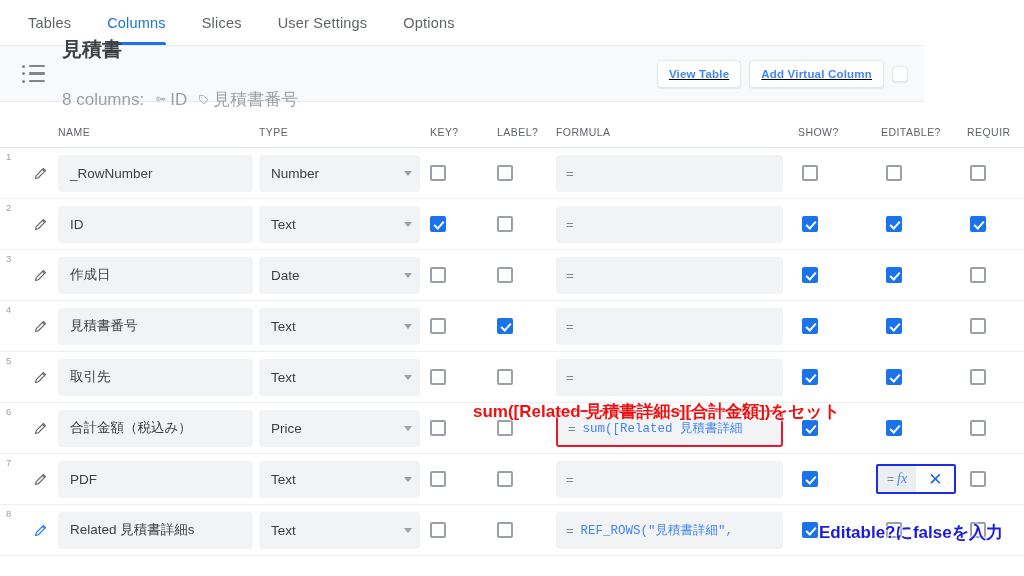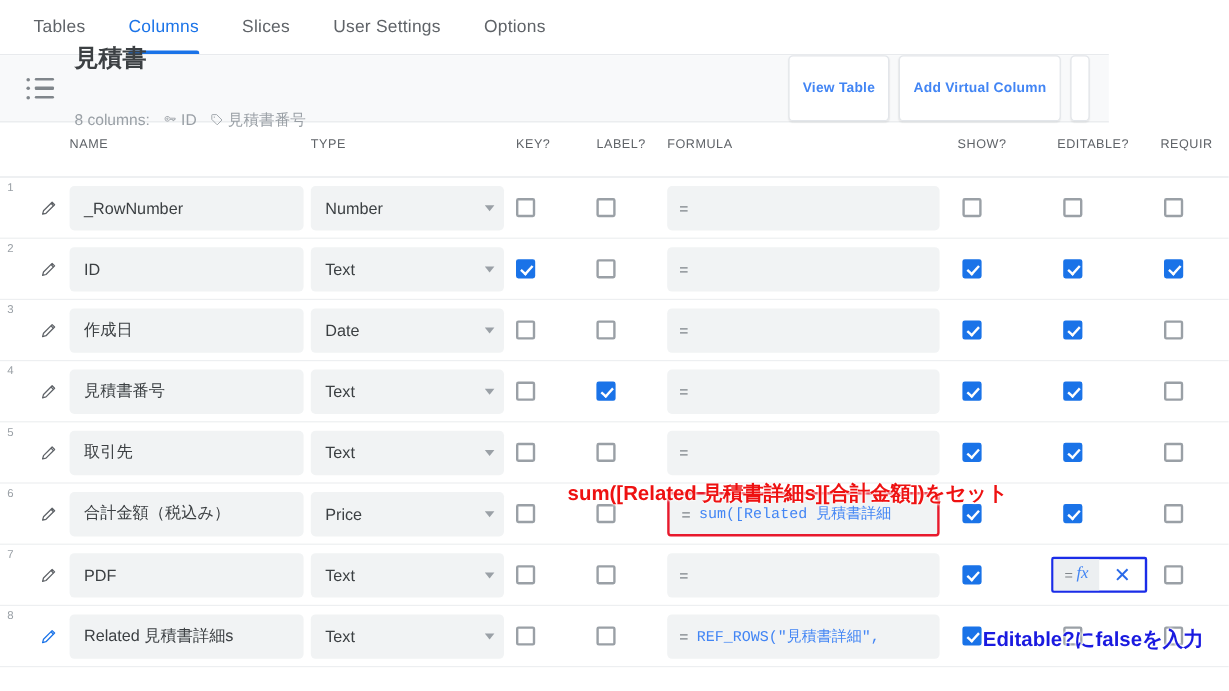--- a/index.html
+++ b/index.html
@@ -70,34 +70,35 @@
   .tbl-meta { display: flex; flex-direction: column; justify-content: center; }
   .tbl-name {
     font-size: 20px;
     font-weight: bold;
     color: #3c4043;
     line-height: 18px;
     margin-bottom: 2px;
   }
   .tbl-sub {
     display: flex; align-items: center;
-    font-size: 13px;
+    font-size: 17px;
     color: #9aa0a6;
     line-height: 14px;
     gap: 5px;
     margin-top: 33px;
   }
   .tbl-sub .chip { display: inline-flex; align-items: center; gap: 3px; margin-left: 6px; }
   .tbl-sub svg { display: block; }
 
   .card-actions {
     position: absolute;
     right: 0; top: 0; bottom: 0;
-    display: flex; gap: 8px;
+    display: flex; align-items: center; gap: 8px;
     padding-right: 16px;
+    text-decoration: underline;
   }
   .btn {
     background: #fff;
     border: 1px solid #e3e6ea;
     border-radius: 4px;
     color: #4285f4;
     font-size: 11.5px;
     font-weight: bold;
     letter-spacing: .2px;
     padding: 7px 11px;
@@ -112,20 +113,21 @@
   .row {
     display: flex;
     align-items: center;
     height: 51px;
     border-bottom: 1px solid #edeff1;
     position: relative;
   }
   .row.head {
     height: 46px;
     border-bottom: 1px solid #e3e6ea;
+    align-items: flex-end;
   }
   .head .cell {
     font-size: 10.5px;
     color: #5f6368;
     letter-spacing: .45px;
     padding-bottom: 9px;
     white-space: nowrap;
     overflow: hidden;
   }
 

